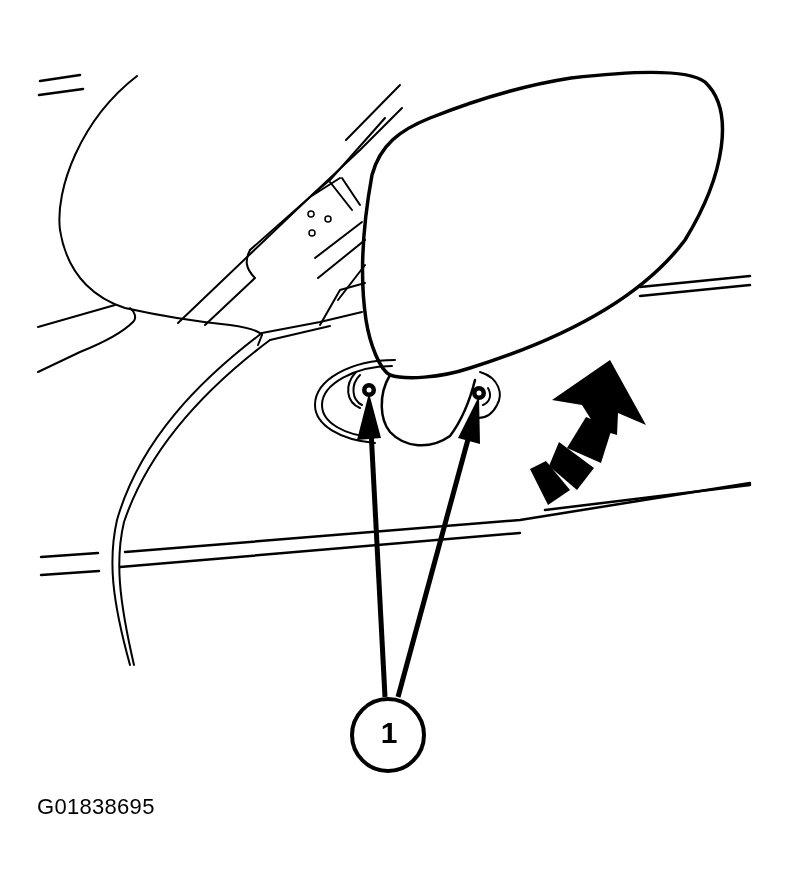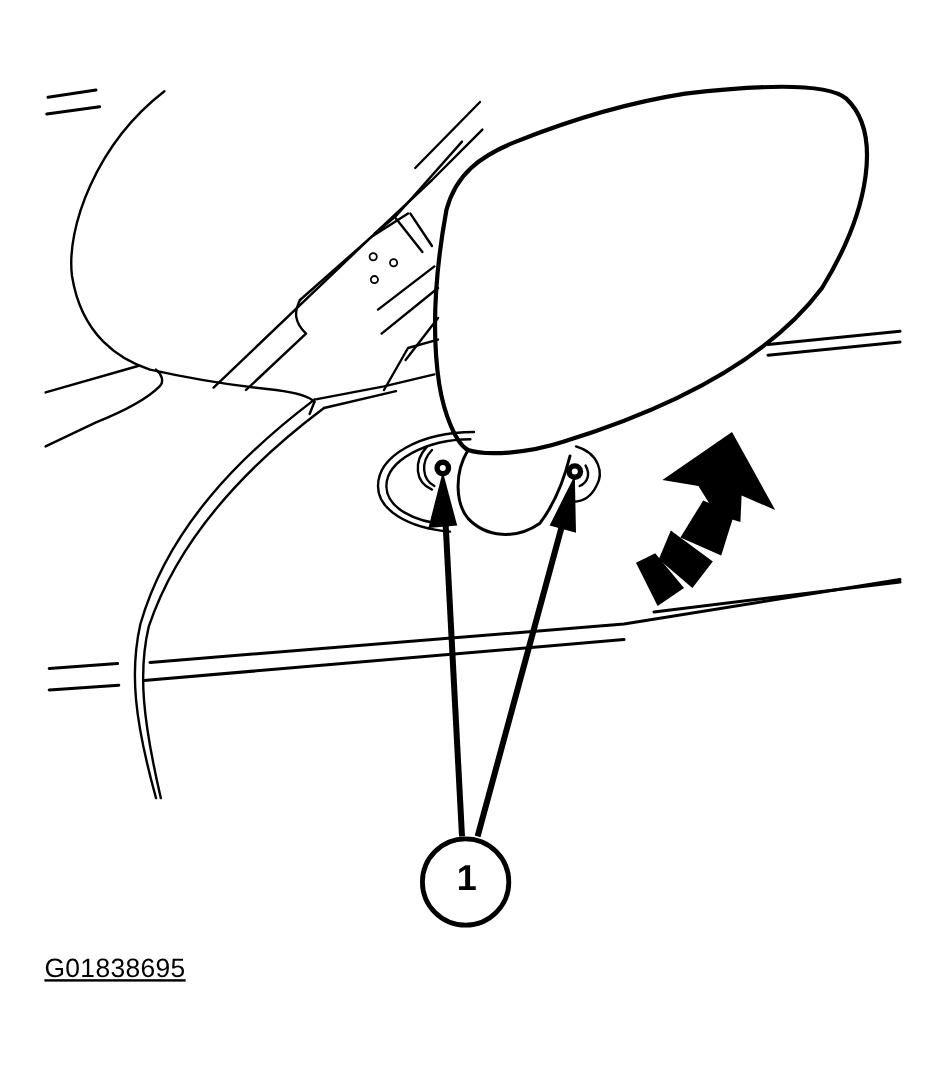--- a/index.html
+++ b/index.html
@@ -22,21 +22,20 @@
       height: 893px;
     }
     .figure-id {
       position: absolute;
       left: 37px;
       top: 794px;
       font-family: "Liberation Sans", sans-serif;
       font-size: 22px;
       color: #000000;
       letter-spacing: 0.3px;
-      text-decoration: underline;
     }
     .callout-label {
       font-family: "Liberation Sans", sans-serif;
       font-size: 30px;
       font-weight: bold;
     }
   </style>
 </head>
 <body>
 

